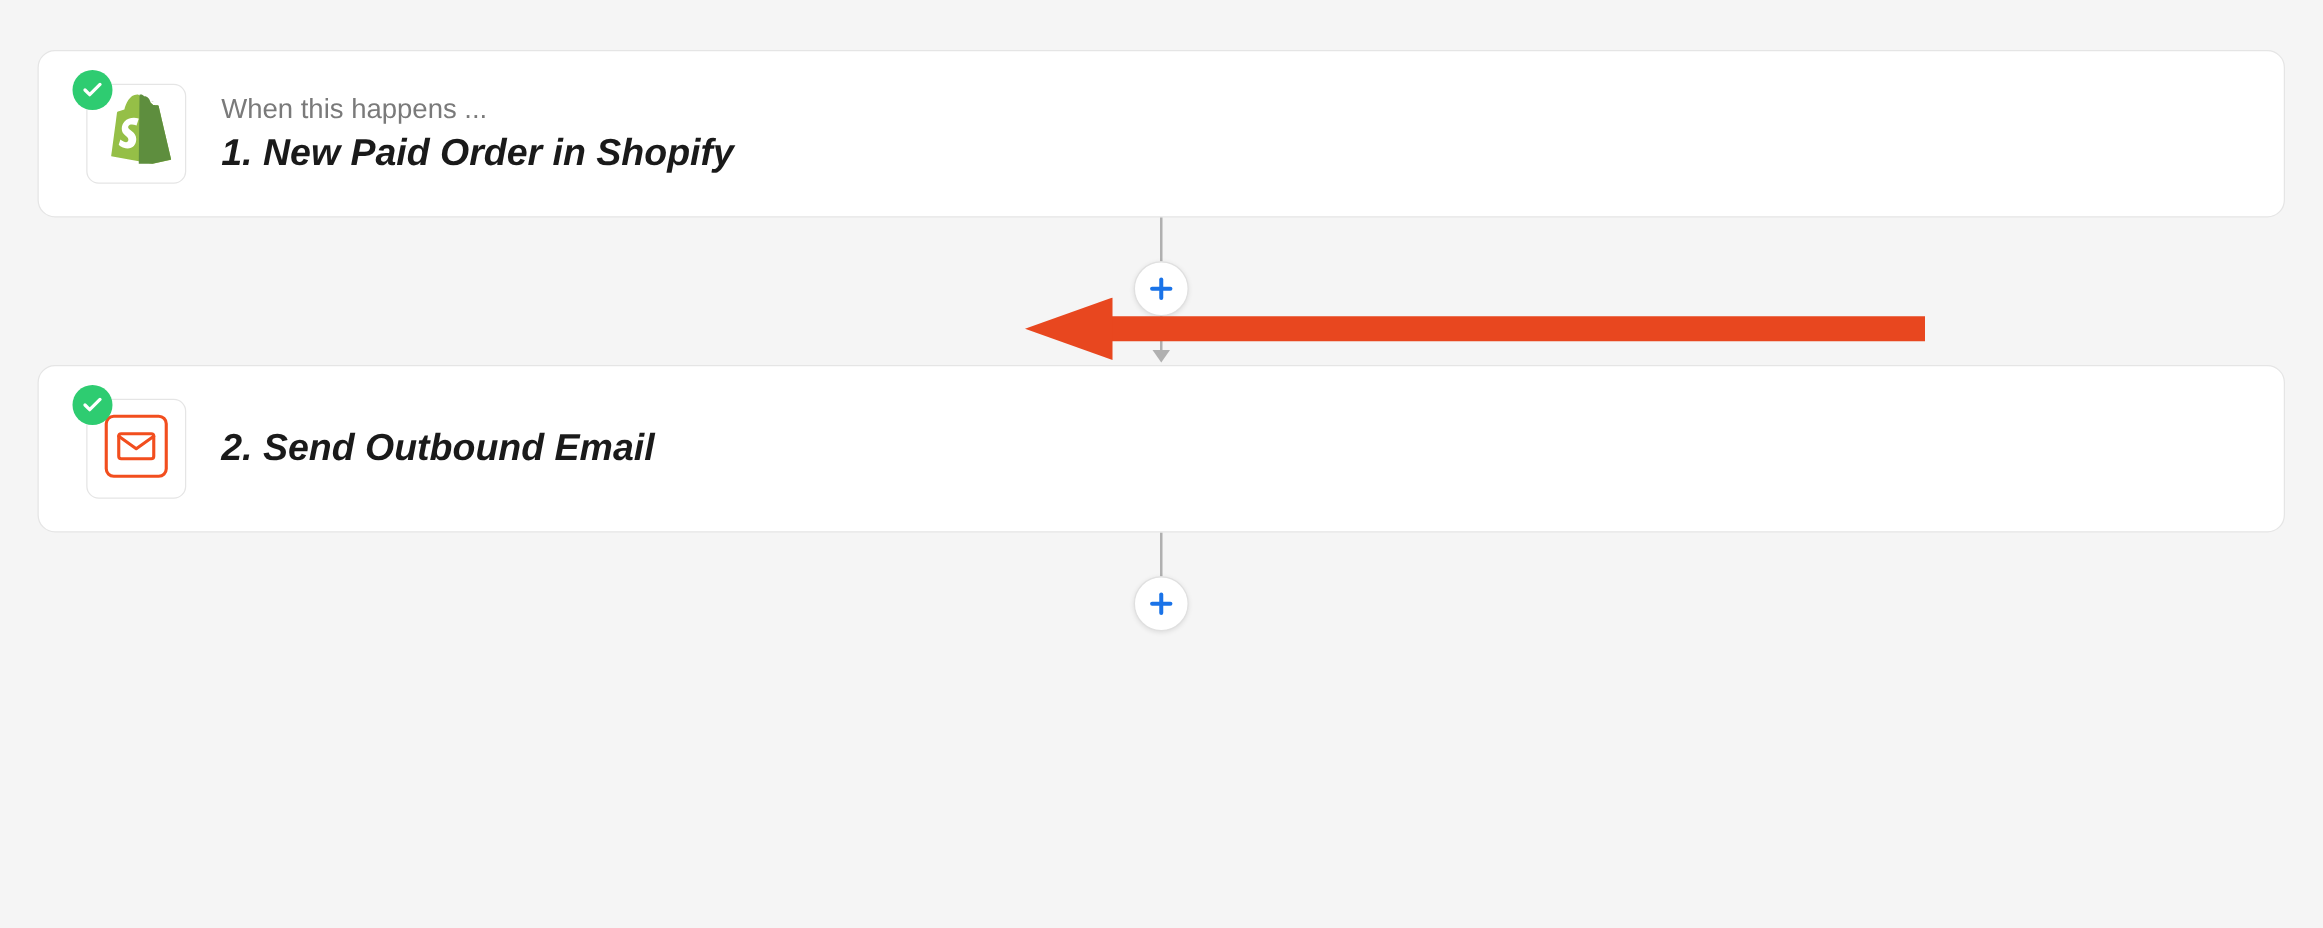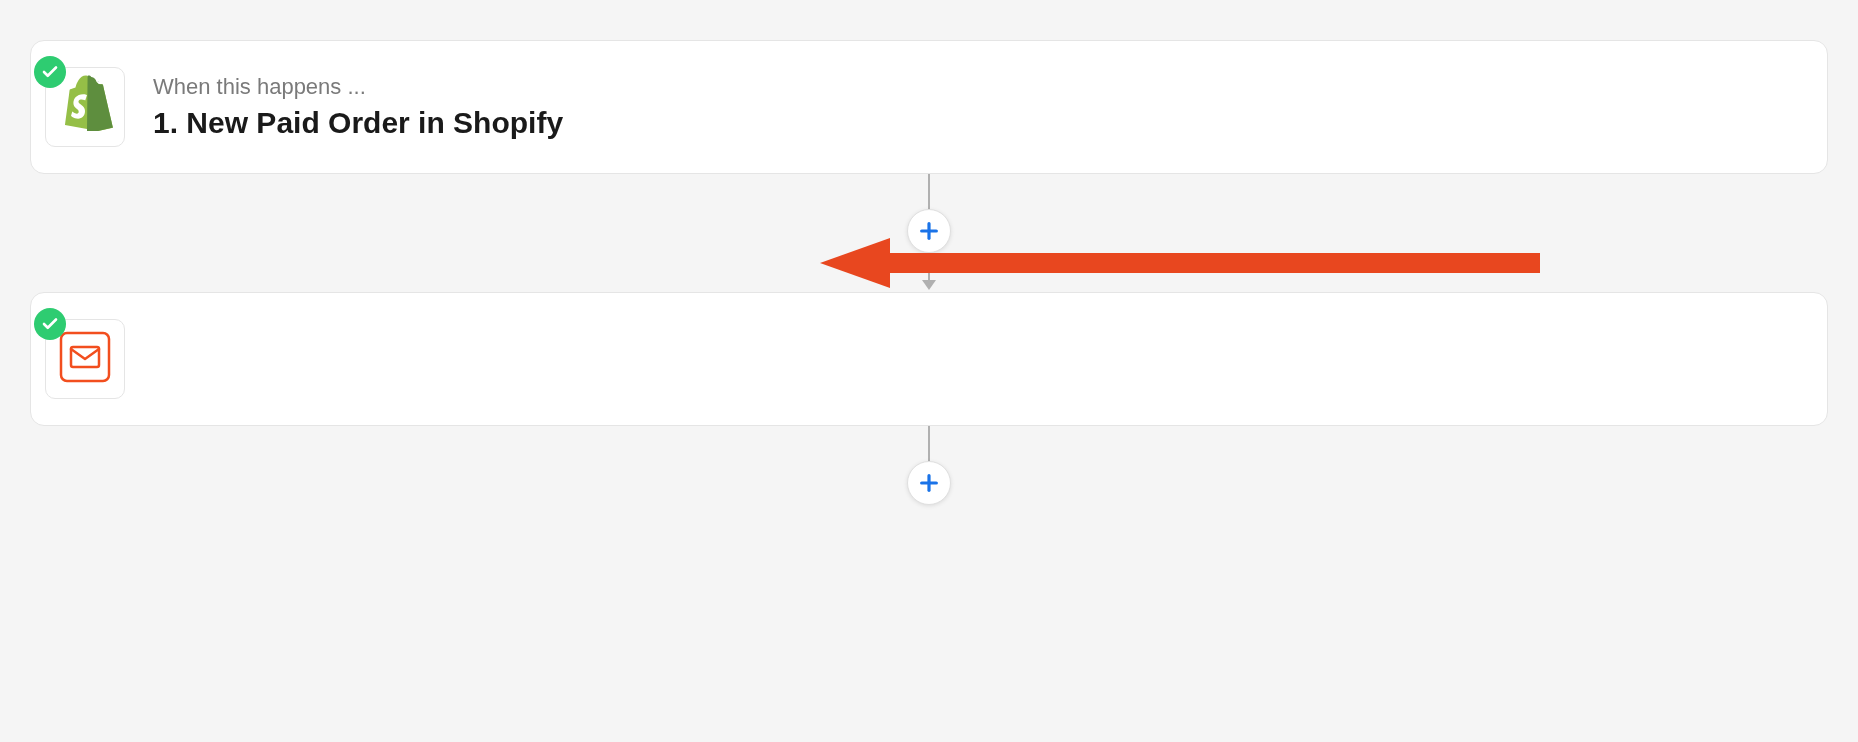--- a/index.html
+++ b/index.html
@@ -13,21 +13,21 @@
     }
     .workflow-container {
       padding: 40px 30px;
     }
     .step-card {
       background: #fff;
       border: 1px solid #e5e5e5;
       border-radius: 14px;
       display: flex;
       align-items: center;
-      padding: 26px 14px;
+      padding: 26px 38px;
       position: relative;
     }
     .icon-box {
       position: relative;
       width: 80px;
       height: 80px;
       border: 1px solid #e5e5e5;
       border-radius: 10px;
       background: #fff;
       display: flex;
@@ -56,20 +56,21 @@
     }
     .step-subtitle {
       color: #7a7a7a;
       font-size: 22px;
       font-weight: 400;
     }
     .step-title {
       color: #1a1a1a;
       font-size: 30px;
       font-weight: 700;
+      font-style: italic;
     }
     .connector {
       display: flex;
       flex-direction: column;
       align-items: center;
       position: relative;
       height: 118px;
     }
     .connector-line-top {
       width: 2px;
@@ -171,20 +172,21 @@
       </div>
       <span class="email-icon">
         <svg viewBox="0 0 56 56">
           <rect x="4" y="4" width="48" height="48" rx="6" fill="none" stroke="#f24e1e" stroke-width="2.5"></rect>
           <rect x="14" y="18" width="28" height="20" rx="2" fill="none" stroke="#f24e1e" stroke-width="2.5"></rect>
           <path d="M14 20 L28 30 L42 20" fill="none" stroke="#f24e1e" stroke-width="2.5" stroke-linecap="round" stroke-linejoin="round"></path>
         </svg>
       </span>
     </div>
     <div class="step-text">
+      <div class="step-title">2. Send Outbound Email</div>
     </div>
   </div>
 
   <div class="connector-tail">
     <div class="connector-line-top"></div>
     <div class="add-button">
       <svg viewBox="0 0 24 24" fill="none" stroke="#1a73e8" stroke-width="3.5" stroke-linecap="round">
           <line x1="12" y1="4" x2="12" y2="20"></line>
           <line x1="4" y1="12" x2="20" y2="12"></line>
         </svg>

